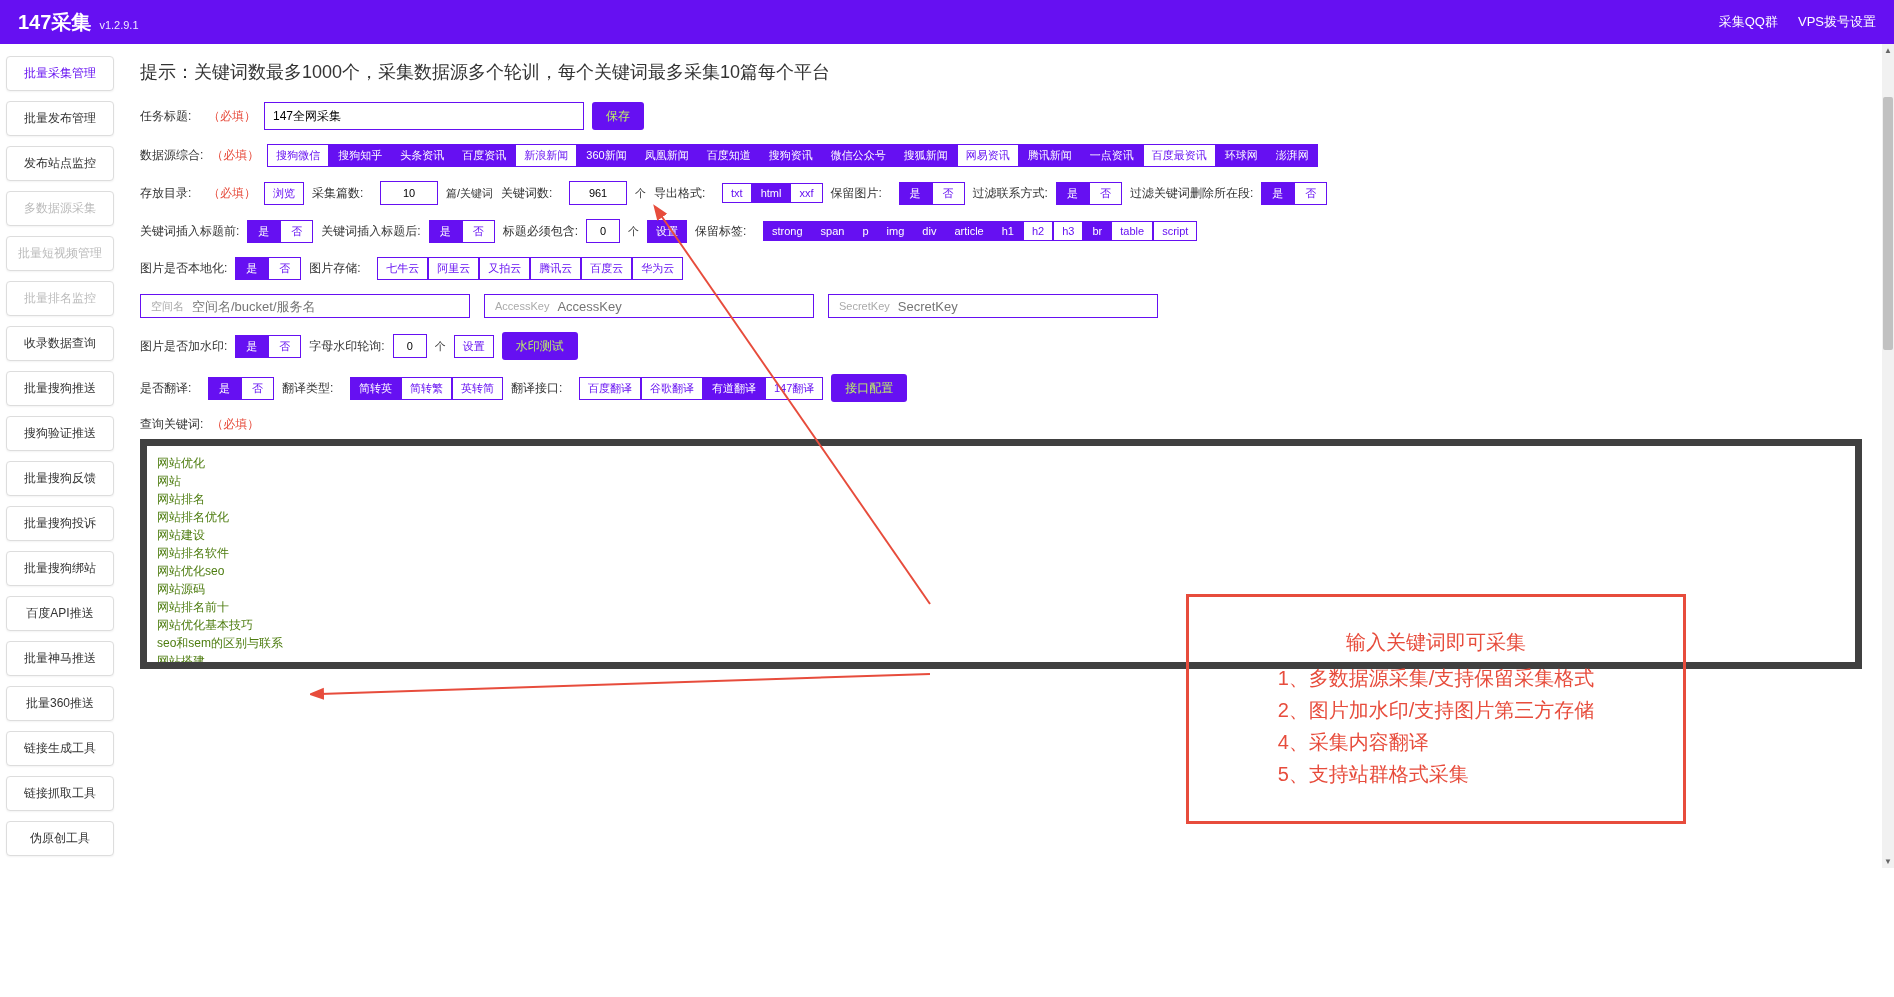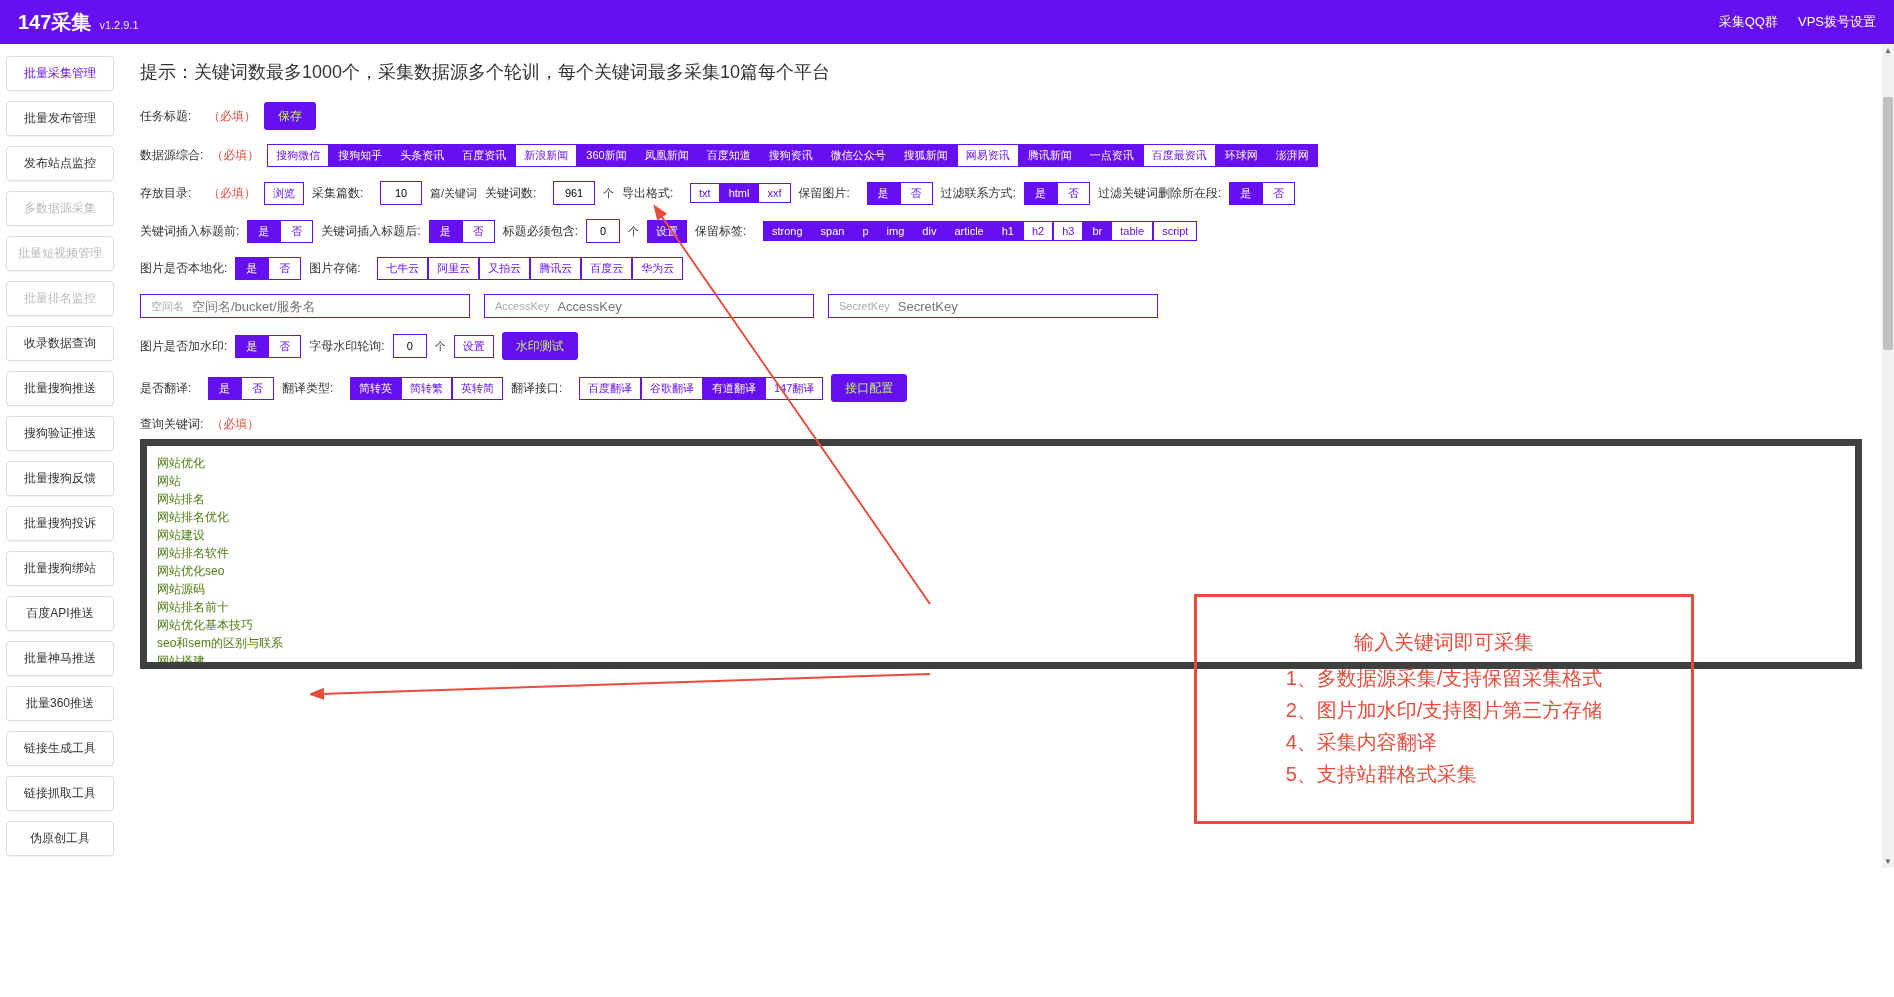--- a/index.html
+++ b/index.html
@@ -23,29 +23,29 @@
 .input { border: 1px solid #6610f2; padding: 4px 8px; font-size: 12px; height: 28px; }
 .input-lg { width: 320px; }
 .btn { background: #6610f2; color: #bef264; border: none; padding: 5px 14px; font-size: 12px; border-radius: 3px; cursor: pointer; height: 28px; }
 .tag { display: inline-block; padding: 3px 8px; font-size: 11px; cursor: pointer; border: 1px solid transparent; }
 .tag.filled { background: #6610f2; color: #fff; }
 .tag.outline { background: #fff; color: #6610f2; border: 1px solid #6610f2; }
 .toggle { display: inline-flex; }
 .toggle .opt { padding: 3px 10px; font-size: 11px; border: 1px solid #6610f2; cursor: pointer; }
 .toggle .opt.on { background: #6610f2; color: #fff; }
 .toggle .opt.off { background: #fff; color: #6610f2; }
-.num-input { border: 1px solid #6610f2; width: 42px; height: 24px; padding: 2px 4px; font-size: 11px; text-align: center; }
+.num-input { border: 1px solid #6610f2; width: 58px; height: 24px; padding: 2px 4px; font-size: 11px; text-align: center; }
 .unit { font-size: 11px; color: #333; }
 .tri-input { display: flex; gap: 14px; margin-bottom: 14px; }
 .fld { border: 1px solid #6610f2; height: 24px; display: flex; align-items: center; padding: 0 10px; flex: 1; max-width: 330px; }
 .fld-lbl { color: #aaa; font-size: 11px; margin-right: 8px; }
 .fld input { border: none; outline: none; flex: 1; font-size: 13px; color: #999; }
 .kw-area { width: 100%; height: 230px; border: 7px solid #404040; padding: 8px 10px; font-size: 12px; color: #4d7c0f; resize: none; font-family: inherit; line-height: 1.5; }
 .overlay { position: absolute; border: 3px solid #e74c3c; background: rgba(255,255,255,.0); pointer-events: none; }
-.overlay-box { right: 188px; top: 550px; width: 500px; height: 230px; display: flex; flex-direction: column; align-items: center; justify-content: center; }
+.overlay-box { right: 196px; top: 550px; width: 500px; height: 230px; display: flex; flex-direction: column; align-items: center; justify-content: center; }
 .overlay-title { color: #e74c3c; font-size: 20px; font-weight: normal; margin-bottom: 6px; }
 .overlay-list { color: #e74c3c; font-size: 20px; line-height: 1.6; text-align: left; }
 .arrow { position: absolute; pointer-events: none; }
 .scrollbar { width: 12px; background: #f1f1f1; display: flex; flex-direction: column; align-items: center; }
 .scrollbar .thumb { width: 10px; background: #c1c1c1; border-radius: 2px; flex: .5; margin-top: 40px; }
 .scrollbar .arr { font-size: 8px; color: #666; padding: 2px; }
 </style>
 </head>
 <body>
 
@@ -82,20 +82,21 @@
       <div class="sidebar-item">伪原创工具</div>
     </div>
 
   <div class="main">
     <div class="hint">提示：关键词数最多1000个，采集数据源多个轮训，每个关键词最多采集10篇每个平台</div>
 
     
     <div class="row">
       <span class="lbl">任务标题:</span>
       <span class="req">（必填）</span>
+      <input class="input input-lg" value="147全网采集" style="">
       <button class="btn">保存</button>
     </div>
 
     
     <div class="row">
       <span class="lbl">数据源综合:</span>
       <span class="req">（必填）</span>
       <span id="sources-list"><span class="tag outline">搜狗微信</span><span class="tag filled">搜狗知乎</span><span class="tag filled">头条资讯</span><span class="tag filled">百度资讯</span><span class="tag outline">新浪新闻</span><span class="tag filled">360新闻</span><span class="tag filled">凤凰新闻</span><span class="tag filled">百度知道</span><span class="tag filled">搜狗资讯</span><span class="tag filled">微信公众号</span><span class="tag filled">搜狐新闻</span><span class="tag outline">网易资讯</span><span class="tag filled">腾讯新闻</span><span class="tag filled">一点资讯</span><span class="tag outline">百度最资讯</span><span class="tag filled">环球网</span><span class="tag filled">澎湃网</span></span>
     </div>
 

